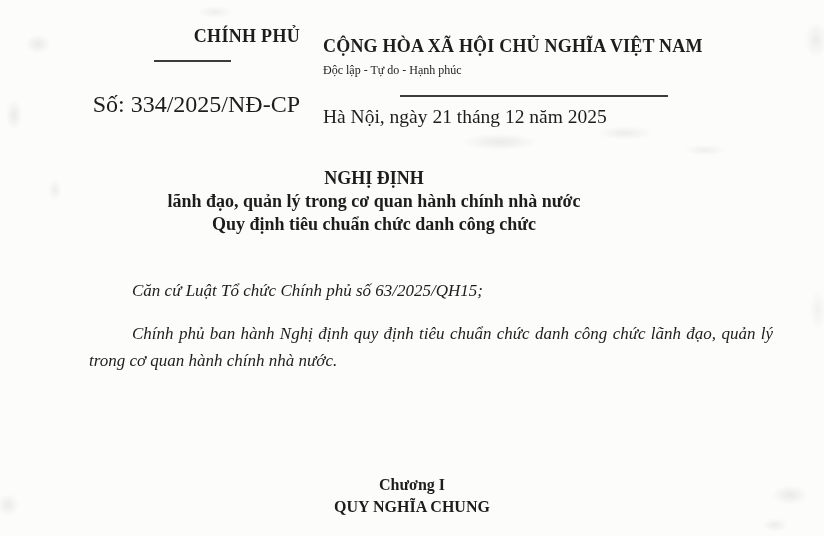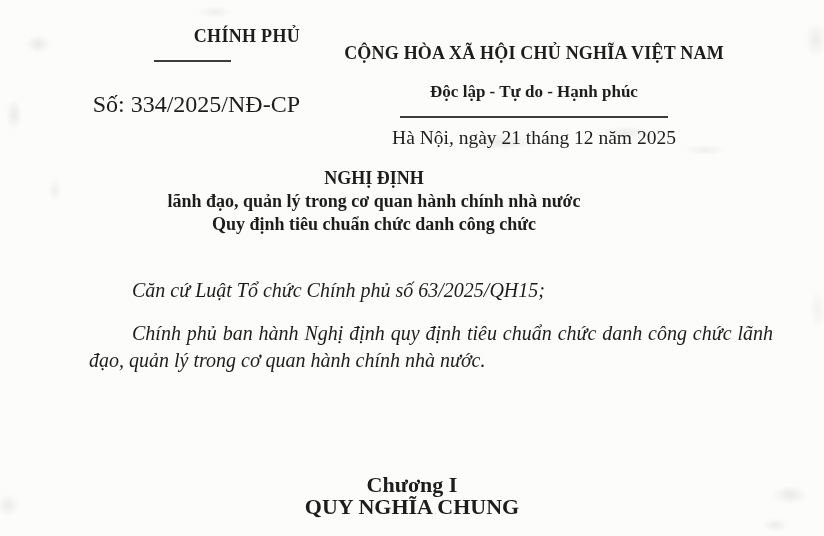--- a/index.html
+++ b/index.html
@@ -61,36 +61,36 @@
   }
   .doc-num {
     font-size: 24px;
     margin-top: 29px;
     white-space: nowrap;
   }
 
   .hdr-right {
     position: absolute;
     left: 323px;
-    top: 43px;
+    top: 36px;
     width: 422px;
-    text-align: center;
+    text-align: left;
   }
   .nation {
     font-weight: bold;
     font-size: 18px;
     line-height: 21px;
     letter-spacing: 0.2px;
     white-space: nowrap;
   }
   .motto {
-    font-weight: bold;
-    font-size: 17px;
+    font-weight: normal;
+    font-size: 12px;
     line-height: 21px;
-    margin-top: 17px;
+    margin-top: 3px;
   }
   .rule-right {
     width: 268px;
     margin: 14px auto 0;
   }
   .place-date {
     font-size: 19.5px;
     margin-top: 9px;
     white-space: nowrap;
   }
@@ -108,34 +108,34 @@
 
   .preamble {
     position: absolute;
     top: 277px;
     left: 89px;
     width: 684px;
   }
   .preamble p {
     margin: 0 0 16px;
     font-style: italic;
-    font-size: 20px;
+    font-size: 17px;
     line-height: 27px;
     text-indent: 43px;
     text-align: justify;
   }
 
   .chapter {
     position: absolute;
     top: 474px;
     left: 0;
     width: 824px;
     text-align: center;
     font-weight: bold;
-    font-size: 22px;
+    font-size: 16px;
     line-height: 22px;
   }
 </style>
 </head>
 <body>
 
 <div class="scan-noise"></div>
 
 <header>
   <div class="hdr-left">

